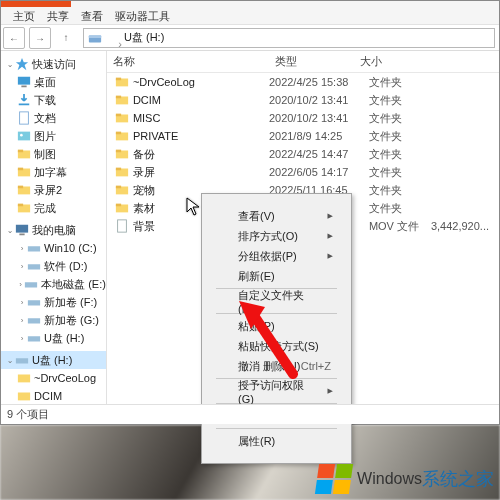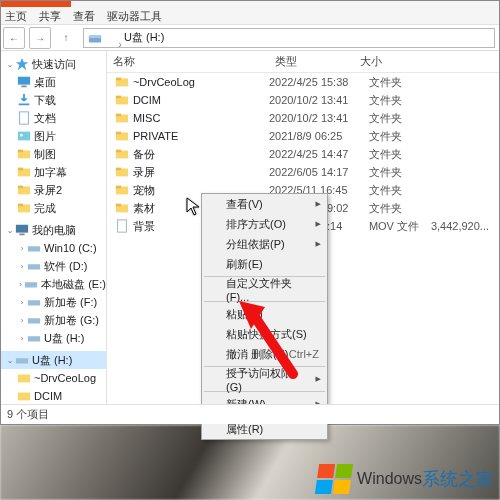--- a/index.html
+++ b/index.html
@@ -2,21 +2,21 @@
 <html><head>
 <meta charset="utf-8">
 <style>
   * { box-sizing: border-box; font-family: "Microsoft YaHei", "SimSun", sans-serif; }
   body { margin:0; width:500px; height:500px; overflow:hidden; background:#e9e9e9; }
   .app { position:absolute; left:0; top:0; width:500px; height:425px; background:#fff; border:1px solid #888; font-size:11px; color:#222; }
   
   
   .ribbon { height:6px; background:#e64c1a; position:relative; }
   .ribbon::after { content:""; position:absolute; left:70px; top:0; right:0; height:6px; background:#f5f5f5; }
-  .tabs { height:18px; background:#f5f5f5; display:flex; align-items:flex-end; padding-left:4px; gap:12px; font-size:11px; color:#333; border-bottom:1px solid #e2e2e2;}
+  .tabs { height:18px; background:#f5f5f5; display:flex; align-items:flex-end; padding-left:12px; gap:12px; font-size:11px; color:#333; border-bottom:1px solid #e2e2e2;}
   
   
   .addr { height:26px; display:flex; align-items:center; background:#fff; border-bottom:1px solid #dcdcdc; }
   .nav-btn { width:22px; height:22px; margin:0 2px; border:1px solid #bbb; border-radius:2px; display:flex; align-items:center; justify-content:center; background:#fff; font-size:10px; color:#555;}
   .crumbs { flex:1; height:20px; border:1px solid #b8b8b8; margin:0 4px; display:flex; align-items:center; padding:0 4px; }
   .crumb { padding:0 6px; position:relative; }
   .crumb::after { content:"›"; position:absolute; right:-4px; color:#888; }
   .crumb:last-child::after { content:""; }
   .drive-icon { width:14px; height:14px; margin-right:4px; display:inline-block; }
   .drive-icon svg { width:100%; height:100%; }
@@ -45,21 +45,21 @@
   .col.size { flex:0 0 62px; text-align:right; padding-right:10px;font-family:Liberation Serif, serif;}
   .rows .row { display:flex; height:18px; align-items:center; }
   .cell { font-size:11px; color:#222; }
   .cell.name { flex:0 0 162px; display:flex; align-items:center; padding-left:8px; }
   .cell.date { flex:0 0 100px; color:#555; }
   .cell.type { flex:0 0 62px; color:#555; }
   .cell.size { flex:0 0 62px; text-align:right; color:#555; padding-right:10px;}
   .folder-icon { width:14px; height:14px; margin-right:4px; }
   
   
-  .ctx { position:absolute; left:200px; top:192px; width:127px; background:#f0f0f0; border:1px solid #a5a5a5; box-shadow:2px 2px 4px rgba(0,0,0,.25); padding:0; font-size:11px; }
+  .ctx { position:absolute; left:200px; top:192px; width:151px; background:#f0f0f0; border:1px solid #a5a5a5; box-shadow:2px 2px 4px rgba(0,0,0,.25); padding:12px; font-size:11px; }
   .ctx-item { height:20px; display:flex; align-items:center; padding:0 20px 0 24px; position:relative; }
   .ctx-item.submenu::after { content:"▶"; position:absolute; right:6px; font-size:7px; color:#555; }
   .ctx-sep { height:1px; margin:2px 2px; background:#c8c8c8; }
   .ctx-short { position:absolute; right:8px; color:#666; }
   
   
   .cursor { position:absolute; left:185px; top:196px; width:16px; height:20px; pointer-events:none; z-index:50;}
   .cursor svg { filter: drop-shadow(0 0 1px rgba(0,0,0,.4)); }
   
   
@@ -339,21 +339,21 @@
             <div class="cell size"></div>
           </div>
           <div class="row">
             <div class="cell name">
               <svg class="folder-icon" viewBox="0 0 16 16">
                 <rect x="1" y="4" width="14" height="9" fill="#f9d66b"></rect>
                 <rect x="1" y="3" width="6" height="3" fill="#e9b94b"></rect>
               </svg>
               <span>PRIVATE</span>
             </div>
-            <div class="cell date">2021/8/9 06:25</div>
+            <div class="cell date">2021/8/9 14:25</div>
             <div class="cell type">文件夹</div>
             <div class="cell size"></div>
           </div>
           <div class="row">
             <div class="cell name">
               <svg class="folder-icon" viewBox="0 0 16 16">
                 <rect x="1" y="4" width="14" height="9" fill="#f9d66b"></rect>
                 <rect x="1" y="3" width="6" height="3" fill="#e9b94b"></rect>
               </svg>
               <span>备份</span>

